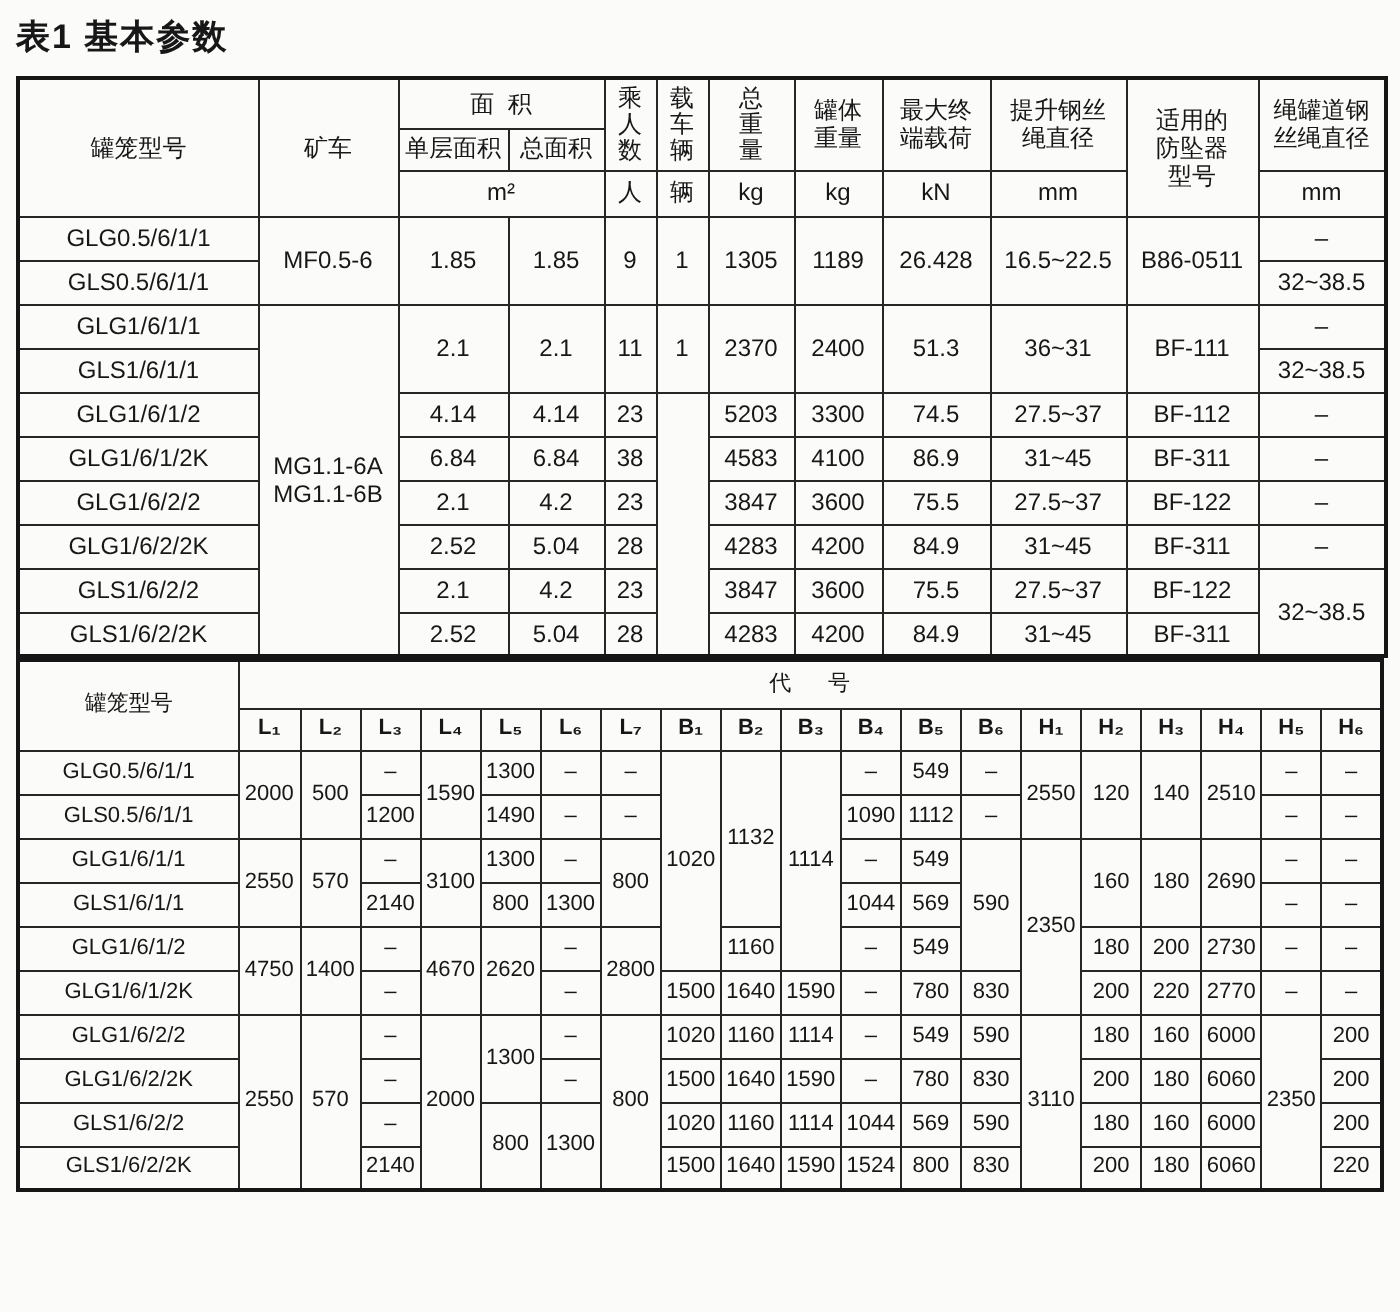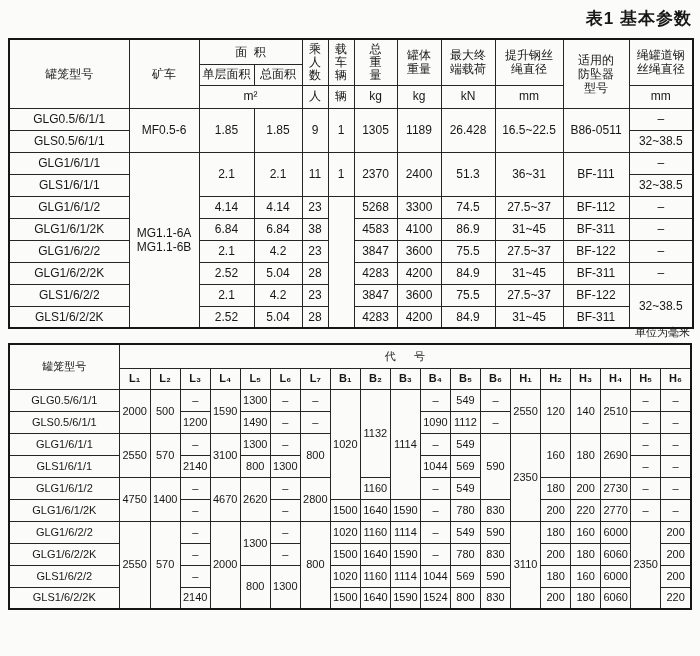--- a/index.html
+++ b/index.html
@@ -5,21 +5,21 @@
   html,body{margin:0;padding:0;}
   body{
     width:700px;height:656px;
     background:#fbfbfa;
     color:#171717;
     font-family:"Liberation Sans","DejaVu Sans",sans-serif;
     overflow:hidden;
   }
   .wrap{padding:0 8px;}
   .tbl-title{
-    text-align:right;
+    text-align:left;
     font-weight:bold;
     font-size:17px;
     letter-spacing:1px;
   }
   #t1-title{padding:7px 0 8px 0;}
   #t2-title{padding:16px 0 0 0;}
   .unit-note{
     text-align:right;
     font-size:11px;
     padding:0 2px 3px 0;
@@ -153,21 +153,21 @@
         <tr>
           <td>GLS1/6/1/1</td>
           <td>32~38.5</td>
         </tr>
         <tr>
           <td>GLG1/6/1/2</td>
           <td>4.14</td>
           <td>4.14</td>
           <td>23</td>
           <td rowspan="6"></td>
-          <td>5268</td>
+          <td>5203</td>
           <td>3300</td>
           <td>74.5</td>
           <td>27.5~37</td>
           <td>BF-112</td>
           <td>–</td>
         </tr>
         <tr>
           <td>GLG1/6/1/2K</td>
           <td>6.84</td>
           <td>6.84</td>
@@ -223,21 +223,20 @@
           <td>4283</td>
           <td>4200</td>
           <td>84.9</td>
           <td>31~45</td>
           <td>BF-311</td>
         </tr>
       </tbody>
   </table>
 
 
-  <div class="unit-note">单位为毫米</div>
 
   <table id="table2">
     <colgroup>
       <col style="width:110px">
       <col style="width:31px">
         <col style="width:30px">
         <col style="width:30px">
       <col style="width:30px">
         <col style="width:30px">
         <col style="width:30px">

